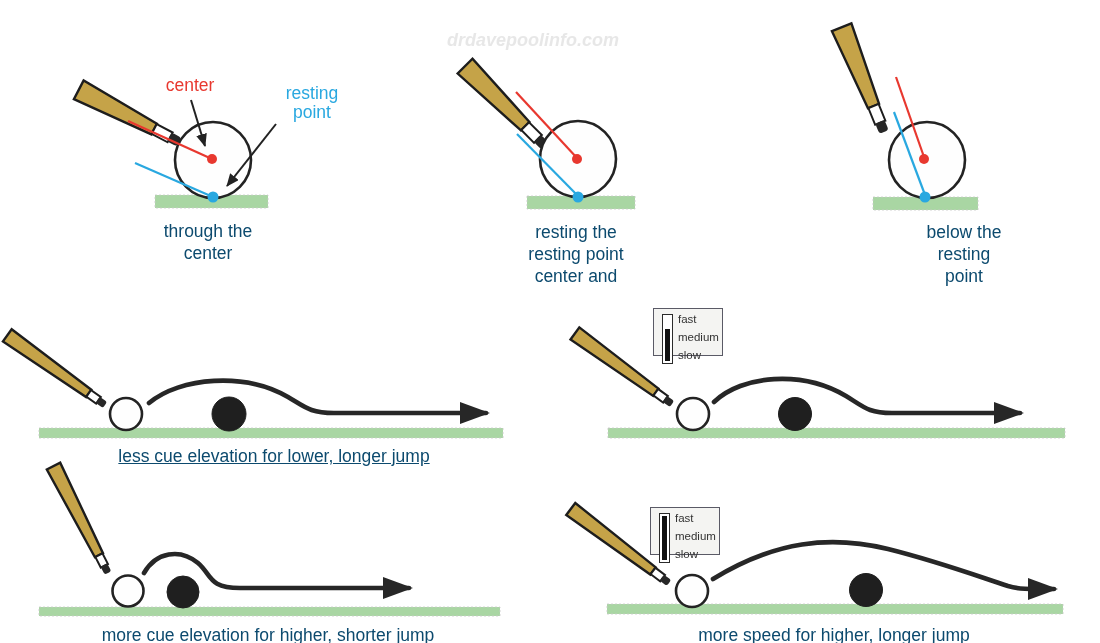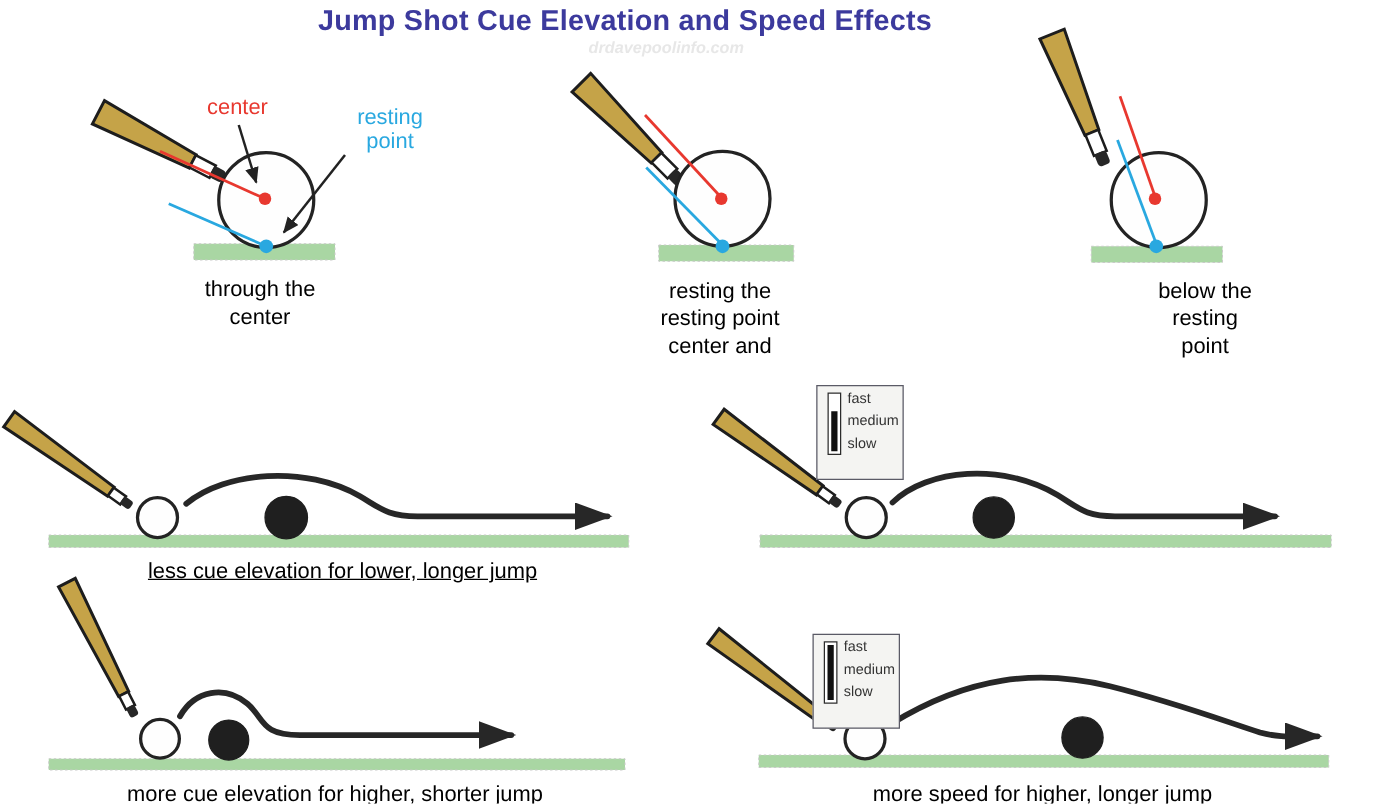--- a/index.html
+++ b/index.html
@@ -8,44 +8,44 @@
     background:#ffffff; font-family:"Liberation Sans", sans-serif;
   }
   #stage svg{position:absolute; left:0; top:0;}
   .abs{position:absolute;}
   .title{
     left:0; top:3px; width:1000px; text-align:center;
     font-size:23px; font-weight:bold; color:#3c3a9d; letter-spacing:0.2px;
   }
   .watermark{
     left:383px; top:30px; width:300px; text-align:center;
-    font-size:13px; font-style:italic; font-weight:bold; color:rgba(170,170,170,0.28);
+    font-size:18px; font-style:italic; font-weight:bold; color:rgba(170,170,170,0.28);
   }
   .caption{
-    color:#000000; font-size:17.5px; text-align:center; line-height:22px; white-space:nowrap;
+    color:#0c4a6e; font-size:17.5px; text-align:center; line-height:22px; white-space:nowrap;
   }
   .ann-label{font-size:17.5px; text-align:center; line-height:19px; white-space:nowrap;}
   .red-text{color:#e8382f;}
   .cyan-text{color:#29a8e0;}
   
   .cloth{fill:#a9d6a3; stroke:#c9c9c9; stroke-width:0.8; stroke-dasharray:2 2;}
   .ball{fill:#fefefe; stroke:#232323; stroke-width:2.6;}
   .obstacle{fill:#1f1f1f; stroke:#1f1f1f;}
   .shaft{fill:#c5a348; stroke:#1d1d1d; stroke-width:2.4;}
   .ferrule{fill:#ffffff; stroke:#1d1d1d; stroke-width:2;}
   .cuetip{fill:#272727;}
   .redline{stroke:#e8382f; stroke-width:2.2; fill:none;}
   .cyanline{stroke:#29a8e0; stroke-width:2.2; fill:none;}
   .reddot{fill:#e8382f;}
   .cyandot{fill:#29a8e0;}
   .ann{stroke:#222222; stroke-width:2; fill:none;}
   .traj{fill:none; stroke:#272727; stroke-width:4.6; stroke-linecap:round; stroke-linejoin:round;}
   
   .gauge{
-    position:absolute; width:70px; height:76px; background:#f4f4f2;
+    position:absolute; width:70px; height:48px; background:#f4f4f2;
     border:1.5px solid #5a5a66; box-sizing:border-box;
   }
   .tube{
     position:absolute; left:8px; top:5px; width:11px; height:50px;
     background:#fff; border:1.5px solid #2b2b2b; box-sizing:border-box;
   }
   .bar{position:absolute; left:1.5px; width:5px; background:#111;}
   .glabel{position:absolute; left:24px; font-size:11.5px; color:#333; line-height:13px;}
 </style>
 </head>
@@ -149,21 +149,20 @@
         <polygon class="shaft" points="-20,-4.5 -123,-7.5 -123,7.5 -20,4.5"></polygon>
         <rect class="ferrule" x="-20" y="-4" width="12" height="8"></rect>
         <rect class="cuetip" x="-9" y="-3.7" width="9" height="7.4" rx="2.5"></rect>
       </g>
       <path class="traj" d="M713,579 C775,541 830,535 888,549 C940,562 980,577 1008,586 C1022,590 1034,589 1054,589" marker-end="url(#arrB)"></path>
       <circle class="ball" cx="692" cy="591" r="16"></circle>
       <circle class="obstacle" cx="866" cy="590" r="16.5"></circle>
     </g>
   </svg>
 
-  <div class="abs title">Jump Shot Cue Elevation and Speed Effects</div>
   <div class="abs watermark">drdavepoolinfo.com</div>
 
   <div class="abs ann-label red-text" style="left:140px; top:76px; width:100px;">center</div>
   <div class="abs ann-label cyan-text" style="left:262px; top:84px; width:100px;">
     <div>resting</div>
     <div>point</div>
   </div>
 
   <div class="abs caption" style="left:108px; top:220px; width:200px;">
     <div>through the</div>

